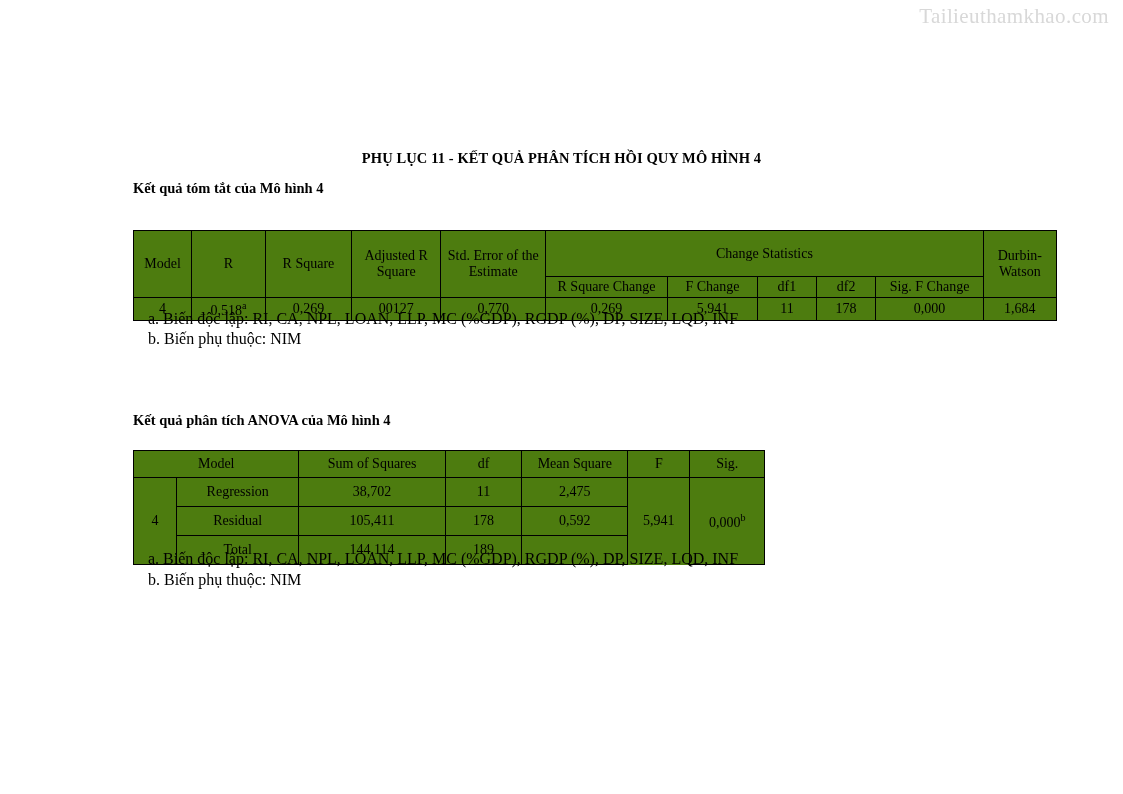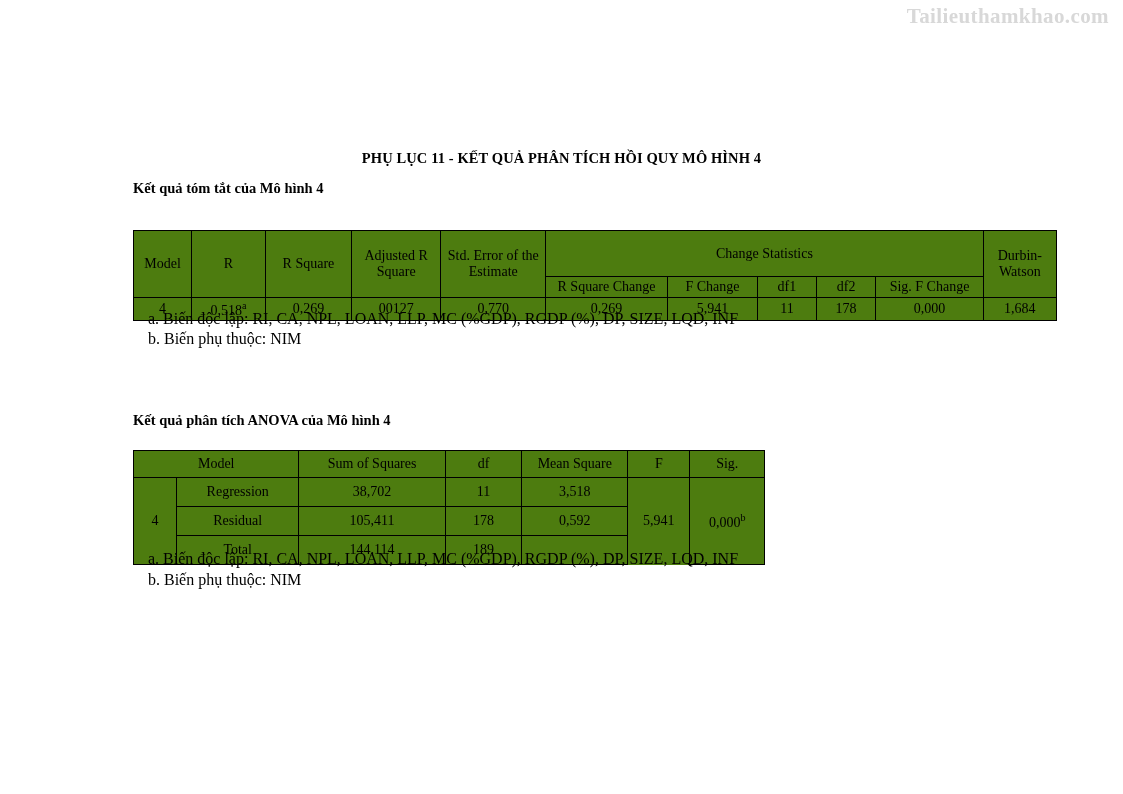--- a/index.html
+++ b/index.html
@@ -19,21 +19,20 @@
   .watermark {
     position: absolute;
     top: 4px;
     right: 14px;
     font-family: "Liberation Serif", serif;
     font-size: 21px;
     color: #d8d8d8;
     letter-spacing: 0.4px;
     white-space: nowrap;
     user-select: none;
-    font-weight: bold;
   }
 
   .page {
     position: absolute;
     left: 0;
     top: 0;
     width: 1123px;
     height: 794px;
   }
 
@@ -188,21 +187,21 @@
         <td class="c-df">df</td>
         <td class="c-ms">Mean Square</td>
         <td class="c-f">F</td>
         <td class="c-sig">Sig.</td>
       </tr>
       <tr>
         <td class="c-mdlnum no-bottom" rowspan="1"></td>
         <td class="c-mdl">Regression</td>
         <td>38,702</td>
         <td>11</td>
-        <td>3,518</td>
+        <td>2,475</td>
         <td class="no-bottom" rowspan="3">5,941</td>
         <td rowspan="3"><span>0,000</span><sup>b</sup></td>
       </tr>
       <tr>
         <td class="c-mdlnum no-top no-bottom">4</td>
         <td class="c-mdl">Residual</td>
         <td>105,411</td>
         <td>178</td>
         <td>0,592</td>
       </tr>

